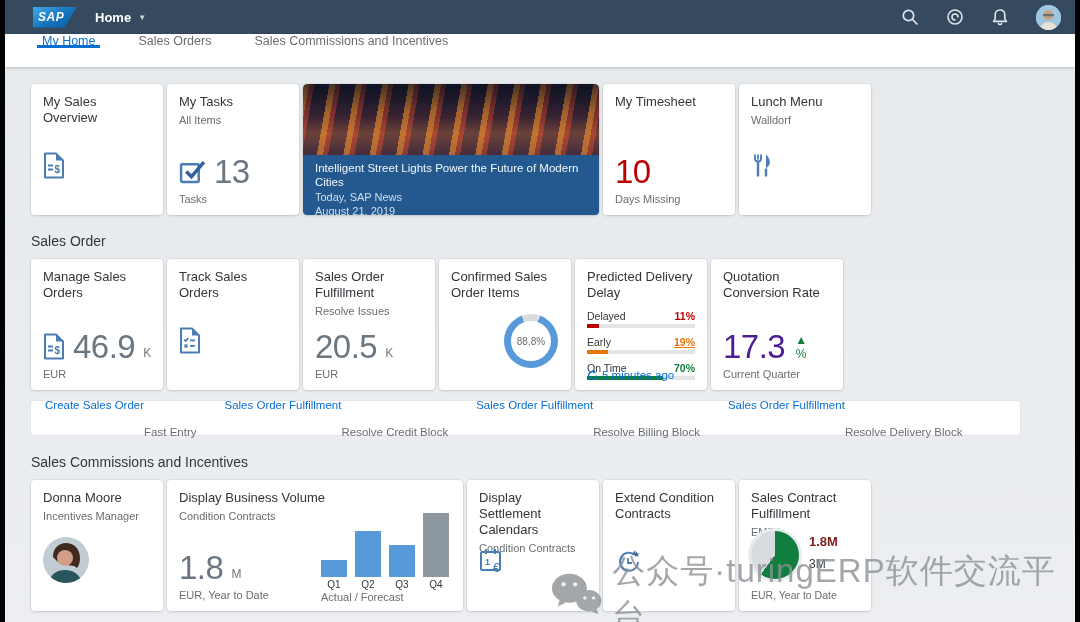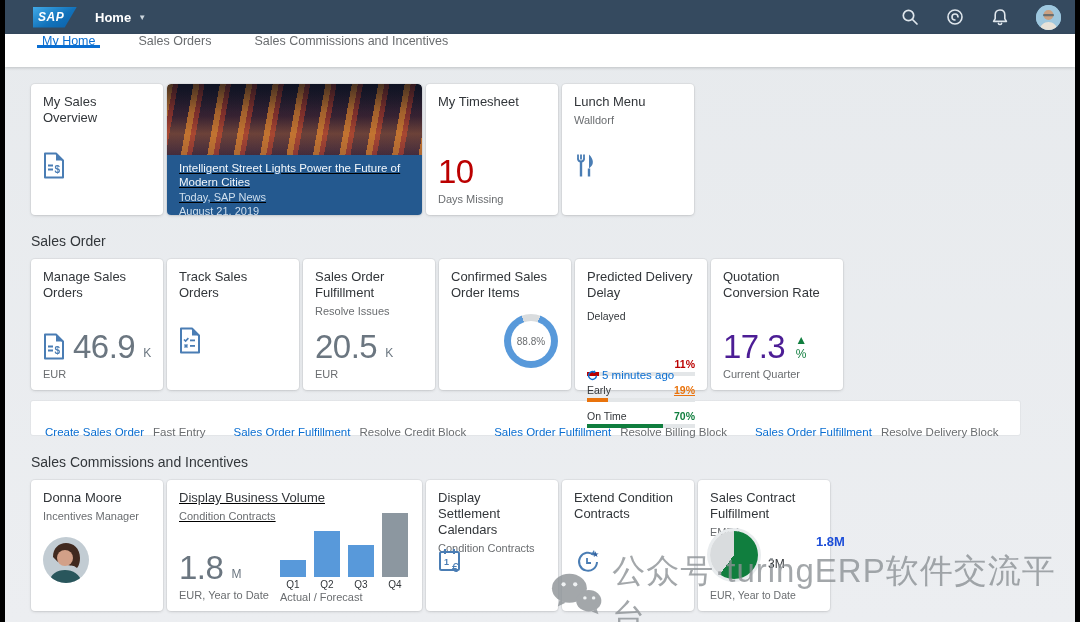--- a/index.html
+++ b/index.html
@@ -30,21 +30,21 @@
 
   
   .content { padding:17px 0 0 26px; position:relative; }
   .row { display:flex; gap:4px; }
   .sec-h { margin:18px 0 10px 0; font-size:14px; color:#32363a; }
   .sec-h.second { margin-top:19px; }
 
   .tile { position:relative; width:132px; height:131px; background:#fff; border-radius:4px;
     padding:10px 12px; cursor:pointer;
     box-shadow:0 0 0 1px rgba(0,0,0,.04), 0 1px 3px rgba(0,0,0,.12); }
-  .tile.wide { width:255px;text-decoration:underline; }
+  .tile.wide { width:296px; }
   .t-title { font-size:13px; color:#32363a; line-height:1.22; }
   .t-sub { font-size:11px; color:#6a6d70; margin-top:4px; }
   .t-footer { position:absolute; left:12px; right:12px; bottom:10px; font-size:11px; color:#6a6d70; }
   .kpi-row { position:absolute; left:12px; bottom:27px; display:flex; align-items:center; gap:8px; }
   .kpi-num { font-size:33px; color:#6b7680; letter-spacing:-.5px; line-height:1; }
   .kpi-unit { font-size:12px; color:#6b7680; align-self:flex-end; margin-bottom:3px; }
   .icon-only { position:absolute; left:12px; bottom:32px; }
 
   
   .tile.news { padding:0; overflow:hidden; }
@@ -75,21 +75,21 @@
 
   
   .donut { position:absolute; right:13px; bottom:22px; width:54px; height:54px; border-radius:50%; }
   .donut::after { content:""; position:absolute; inset:7px; background:#fff; border-radius:50%; }
   .donut-lab { position:absolute; inset:0; display:flex; align-items:center; justify-content:center;
     font-size:10px; color:#6a6d70; z-index:2; }
 
   
   .band { margin-top:11px; width:989px; height:34px; background:#fff; border-radius:2px;
     box-shadow:0 0 0 1px rgba(0,0,0,.03); display:flex; align-items:center; padding:0 14px; gap:28px; }
-  .lg { display:flex; align-items:flex-end; gap:9px; font-size:11.5px; white-space:nowrap; }
+  .lg { display:flex; align-items:flex-start; font-size:11.5px; white-space:nowrap; }
   .lg .lnk { color:#0a6ed1; cursor:pointer; }
   .lg .dsc { color:#6a6d70;margin-top:27px; }
 
   
   .bv-chart { position:absolute; right:14px; bottom:8px; }
   .bv-bars { display:flex; align-items:flex-end; gap:8px; height:64px; }
   .bv-bar { width:26px; }
   .bv-labs { display:flex; gap:8px; margin-top:2px; }
   .bv-labs span { width:26px; text-align:center; font-size:10px; color:#32363a; }
   .bv-cap { font-size:11px; color:#6a6d70; margin-top:1px; }
@@ -169,20 +169,32 @@
           <svg width="22" height="27" viewBox="0 0 22 26">
             <path d="M2 1h11l7 7v17H2z" fill="#fff" stroke="#4a7db4" stroke-width="2" stroke-linejoin="round"></path>
             <path d="M13 1l7 7h-7z" fill="#4a7db4"></path>
             <rect x="5" y="12" width="5" height="2" fill="#4a7db4"></rect>
             <rect x="5" y="16" width="5" height="2" fill="#4a7db4"></rect>
             <text x="11.5" y="20.5" font-size="10" font-weight="bold" fill="#4a7db4">$</text>
           </svg>
         </div>
       </div>
 
+      <div class="tile">
+        <div class="t-title">My Tasks</div>
+        <div class="t-sub">All Items</div>
+        <div class="kpi-row">
+          <svg width="27" height="27" viewBox="0 0 26 26">
+            <rect x="2" y="6" width="17" height="17" rx="1" fill="none" stroke="#4a7db4" stroke-width="2.4"></rect>
+            <path d="M7 13l5 5L24 4" fill="none" stroke="#2f5f9e" stroke-width="3.2"></path>
+          </svg>
+          <span class="kpi-num">13</span>
+        </div>
+        <div class="t-footer">Tasks</div>
+      </div>
 
       <div class="tile wide news">
         <div class="news-img"></div>
         <div class="news-body">
           <div class="news-h">Intelligent Street Lights Power the Future of Modern Cities</div>
           <div class="news-l">Today, SAP News</div>
           <div class="news-l">August 21, 2019</div>
         </div>
       </div>
 
@@ -259,21 +271,21 @@
           <div class="donut-lab">88.8%</div>
         </div>
       </div>
 
       <div class="tile">
         <div class="t-title">Predicted Delivery Delay</div>
         <div class="pd-wrap">
           <div class="pd-row">
             <div class="pd-top">
               <span>Delayed</span>
-              <span class="pd-val" style="color: rgb(187, 0, 0); margin-top: 48px;">11%</span>
+              <span class="pd-val" style="color: rgb(187, 0, 0);">11%</span>
             </div>
             <div class="pd-track">
                 <div class="pd-fill" style="width: 11%; background: rgb(187, 0, 0);"></div>
               </div>
           </div>
           <div class="pd-row">
             <div class="pd-top">
               <span>Early</span>
               <span class="pd-val" style="color: rgb(233, 115, 12); text-decoration: underline;">19%</span>
             </div>
@@ -397,21 +409,21 @@
             <text x="18" y="9" font-size="8" fill="#2f5f9e">★</text>
           </svg>
         </div>
       </div>
 
       <div class="tile">
         <div class="t-title">Sales Contract Fulfillment</div>
         <div class="t-sub">EMEA</div>
         <div class="pie" style="background: conic-gradient(rgb(16, 126, 62) 60%, rgb(217, 220, 222) 0deg);"></div>
         <div class="pie-vals">
-          <div class="pie-a" style="color: #1d4ed8; margin-left: 48px;">1.8M</div>
+          <div class="pie-a" style="color: #7f1d1d;">1.8M</div>
           <div class="pie-t">3M</div>
         </div>
         <div class="t-footer small">EUR, Year to Date</div>
       </div>
     </div>
   </div>
 
   <div class="watermark">
     <svg width="56" height="46" viewBox="0 0 56 46">
       <ellipse cx="20" cy="17" rx="18" ry="15" fill="#8d9296"></ellipse>

